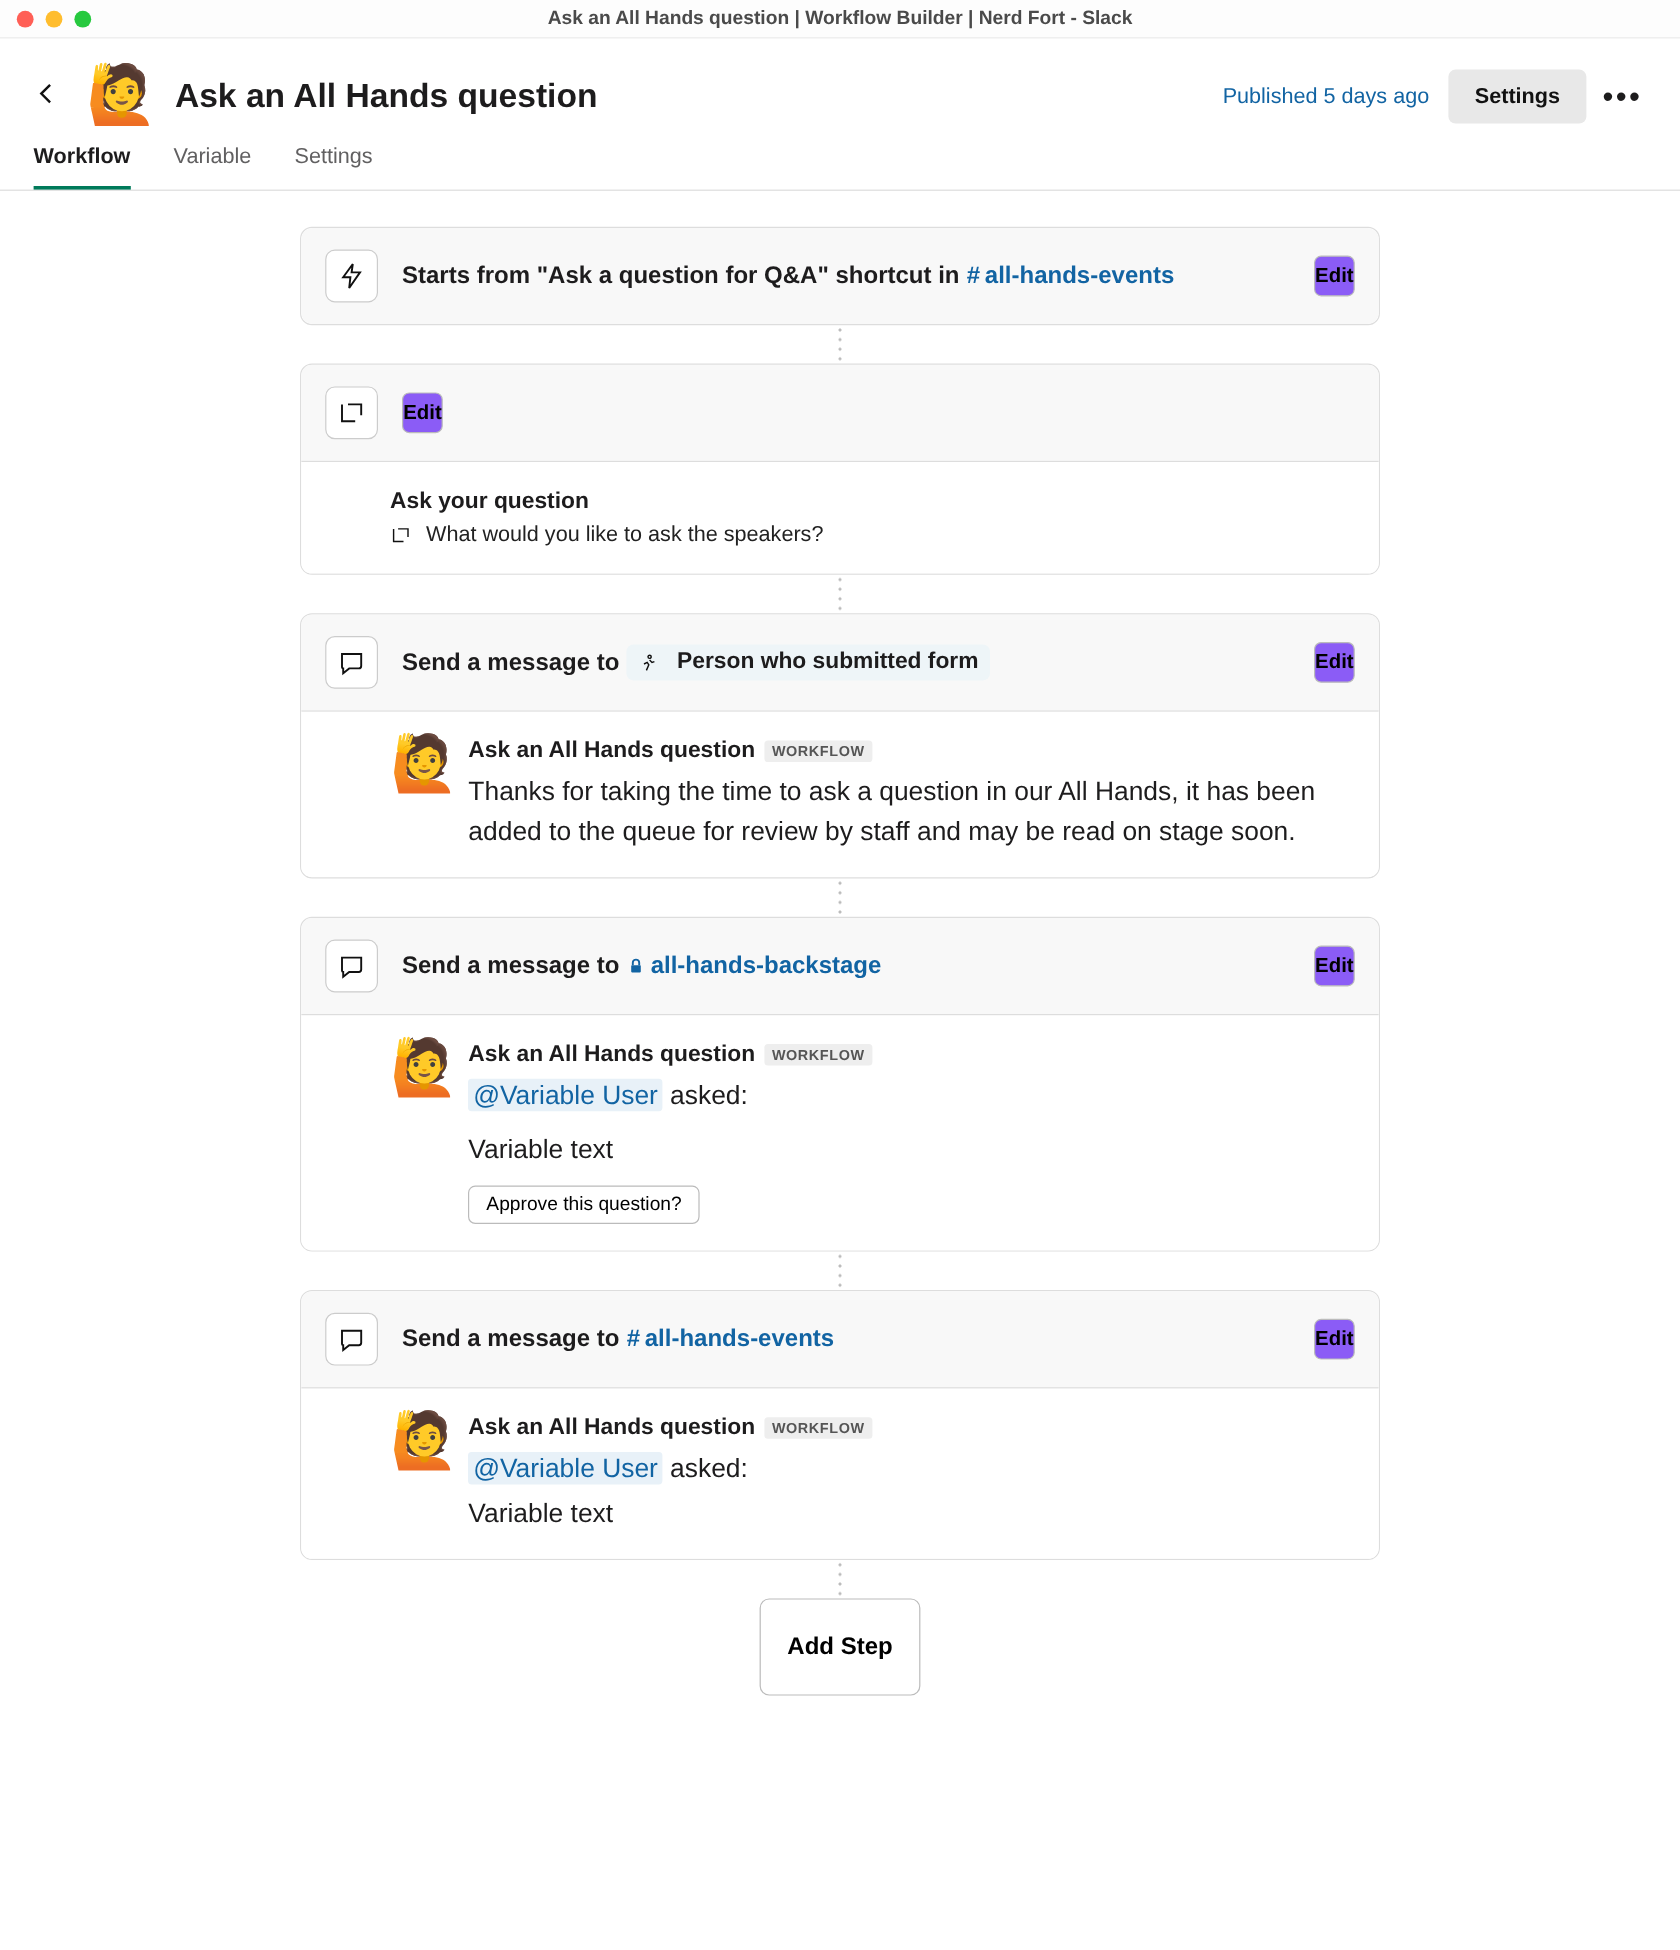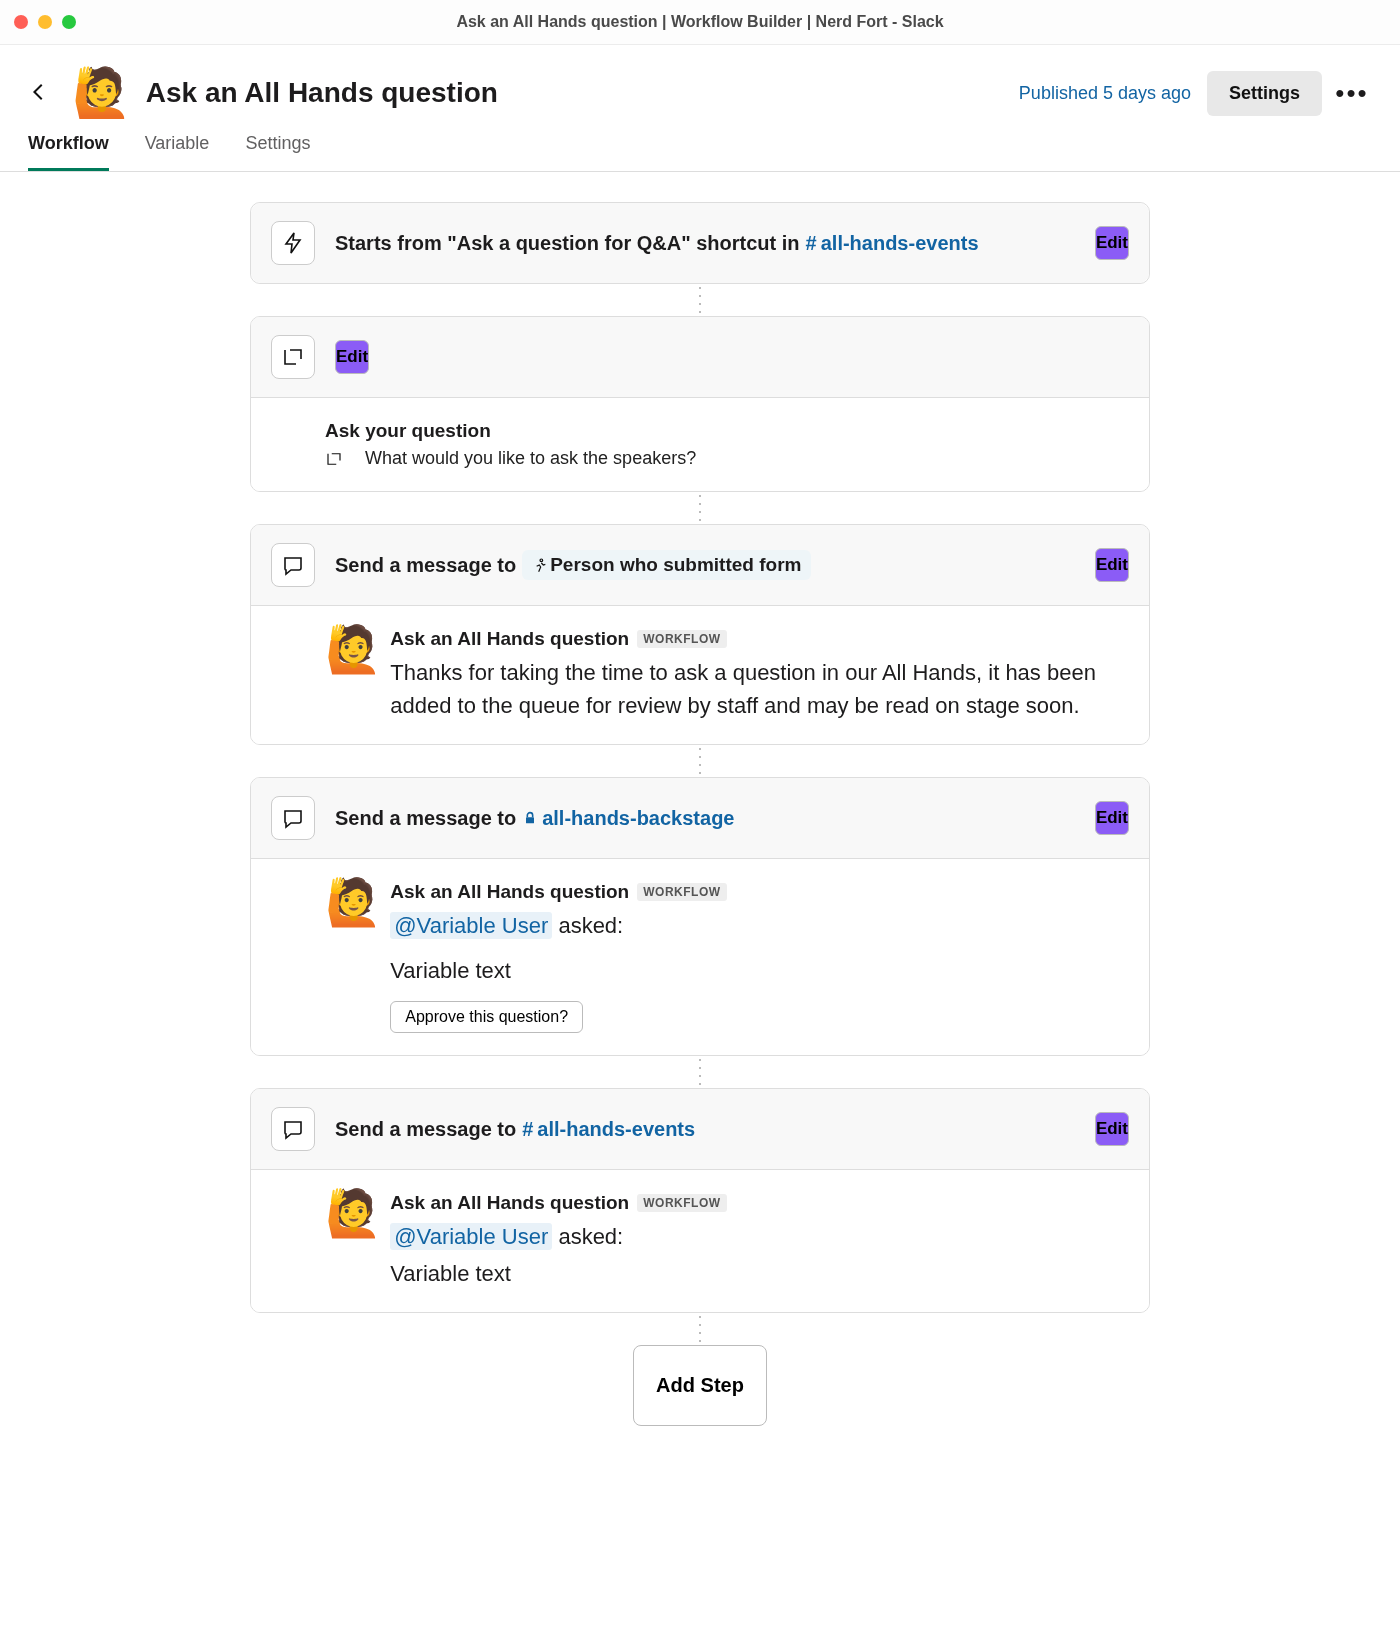--- a/index.html
+++ b/index.html
@@ -19,21 +19,21 @@
     color: var(--text-primary);
     background: #fff;
     width: 1400px;
     height: 1625px;
     display: flex;
     flex-direction: column;
   }
 
   
   .titlebar {
-    height: 45px;
+    height: 32px;
     display: flex;
     align-items: center;
     position: relative;
     border-bottom: 1px solid #ececec;
     background: #fdfdfd;
   }
   .traffic-lights {
     display: flex;
     gap: 10px;
     padding-left: 14px;
@@ -167,21 +167,21 @@
   .channel-link {
     color: var(--link-color);
     font-weight: 700;
     display: inline-flex;
     align-items: center;
     gap: 4px;
   }
   .pill {
     display: inline-flex;
     align-items: center;
-    gap: 2px;
+    gap: 16px;
     background: var(--pill-bg);
     border-radius: 6px;
     padding: 4px 10px;
     font-weight: 700;
     font-size: 19px;
   }
   .pill svg { width: 16px; height: 16px; stroke: #111; stroke-width: 1.8; fill: none; }
   .edit-btn {
     background: #8b5cf6;
     border: 1px solid #bbbbbb;
@@ -198,21 +198,21 @@
     background: #fff;
   }
   .form-label {
     font-weight: 700;
     font-size: 19px;
     margin-bottom: 6px;
   }
   .form-question {
     display: flex;
     align-items: center;
-    gap: 22px;
+    gap: 12px;
     font-size: 18px;
     color: #222;
   }
   .form-question svg { width: 18px; height: 18px; stroke: #111; stroke-width: 1.6; fill: none; }
 
   .msg-header {
     display: flex;
     align-items: center;
     gap: 8px;
     margin-bottom: 6px;

